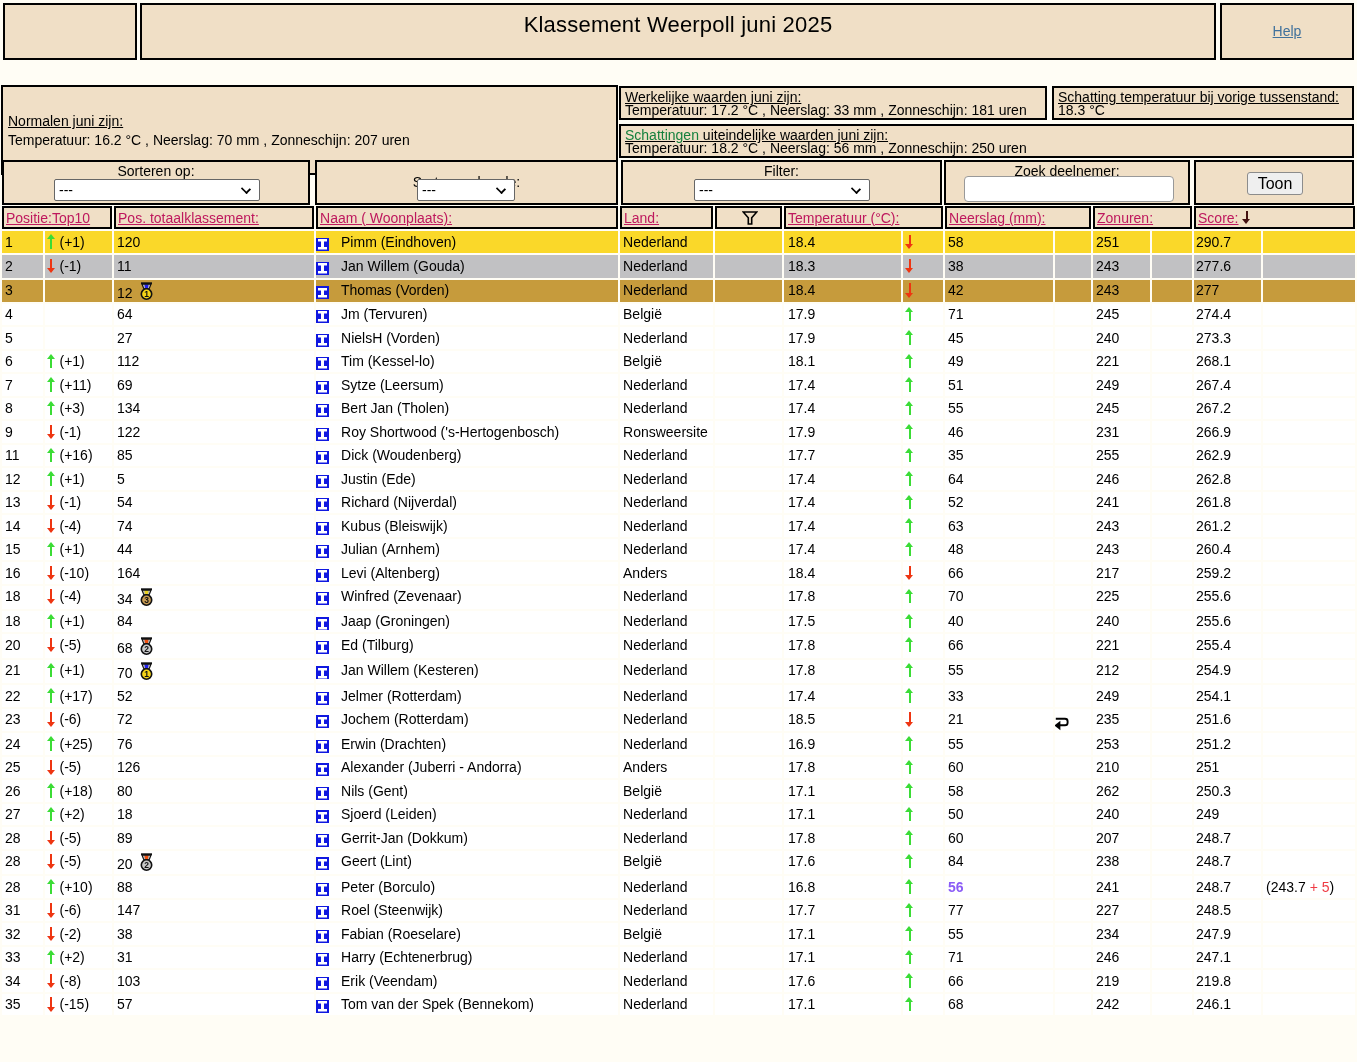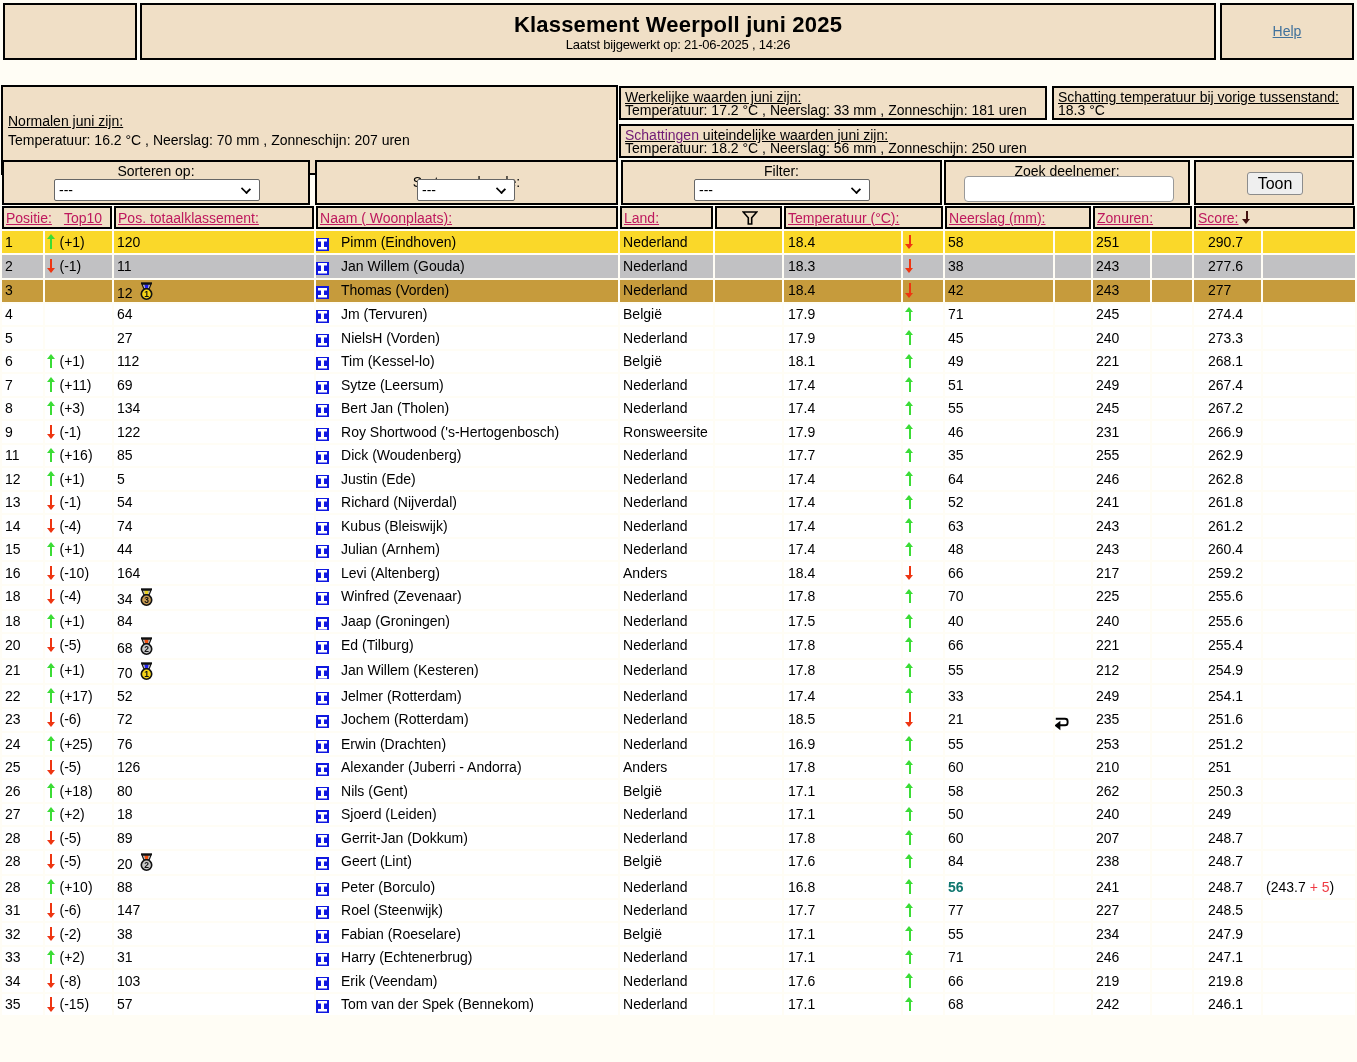--- a/index.html
+++ b/index.html
@@ -24,52 +24,51 @@
 tr.rg td,tr.rs td{height:22.3px}
 tr.rb td{height:21.8px}
 tr.rs td{background:#C1C1C3}
 tr.rb td{background:#C69B3C}
 td.c1{padding-left:3px}
 td.c4{padding-left:0px}
 td.c2{padding-left:2px}
 td.c7{padding-left:4px}
 td.c8{padding-left:2px}
 td.c10{padding-left:1px}
-td.c13{padding-left:14px}
+td.c13{padding-left:2px}
 .ar{display:inline-block;position:relative;width:9px;height:15px;vertical-align:-2.5px}
 .au:before{content:"";position:absolute;left:0;top:0;border-left:4.5px solid transparent;
  border-right:4.5px solid transparent;border-bottom:5.5px solid #3BDC35}
 .au:after{content:"";position:absolute;left:3.5px;top:4px;width:2px;height:10.5px;background:#3BDC35}
 .ad:before{content:"";position:absolute;left:0;bottom:0;border-left:4.5px solid transparent;
  border-right:4.5px solid transparent;border-top:5.5px solid #EE3511}
 .ad:after{content:"";position:absolute;left:3.5px;bottom:4px;width:2px;height:10.5px;background:#EE3511}
 .as:before{content:"";position:absolute;left:0;bottom:1px;border-left:4.5px solid transparent;
  border-right:4.5px solid transparent;border-top:5.5px solid #441111}
 .as:after{content:"";position:absolute;left:3.5px;bottom:5px;width:2px;height:9px;background:#441111}
 .c2 .ar{margin-right:4px}
 .ic{display:inline-block;width:13px;height:13px;margin-right:12px;vertical-align:-4px;background:
  linear-gradient(#fff,#fff) 1.8px 1.3px/9.4px 2.5px no-repeat,
  linear-gradient(#fff,#fff) 1.8px 9.2px/9.4px 2.5px no-repeat,
  linear-gradient(#fff,#fff) 4.8px 2px/3.4px 9px no-repeat,#1018E0}
 .md{vertical-align:-2.5px;margin-left:7px}
 .rt{vertical-align:-7px;margin-left:-3px}
-.gr{color:#0f766e}
+.gr{color:#8b5cf6}
 .rd{color:#EF3B44}
 b.gr{font-weight:bold}
 </style></head><body>
 <div class="b" style="left:3px;top:3px;width:134px;height:57px"></div>
 <div class="b" style="left:140px;top:3px;width:1076px;height:57px;text-align:center">
- <div style="font-size:22px;font-weight:bold;padding-top:8px;line-height:24px;letter-spacing:.2px">Klassement Weerpoll juni 2025</div>
- <div style="font-size:13px;line-height:15px;letter-spacing:-.2px">Laatst bijgewerkt op: 21-06-2025 , 14:26</div>
+ <div style="font-size:22px;font-weight:normal;padding-top:8px;line-height:24px;letter-spacing:.2px">Klassement Weerpoll juni 2025</div>
   </div>
 <div class="b" style="left:1220px;top:3px;width:134px;height:57px;text-align:center;font-size:14px;line-height:53px"><a class="help" href="#h">Help</a></div>
 <div class="b" style="left:1px;top:85px;width:617px;height:90px;font-size:14px;line-height:19px;padding:25px 0 0 5px"><u>Normalen juni zijn:</u><br>Temperatuur: 16.2 °C , Neerslag: 70 mm , Zonneschijn: 207 uren</div>
 <div class="b" style="left:619px;top:86px;width:428px;height:34px;font-size:14px;line-height:13.4px;padding:3px 0 0 4px"><u>Werkelijke waarden juni zijn:</u><br>Temperatuur: 17.2 °C , Neerslag: 33 mm , Zonneschijn: 181 uren</div>
 <div class="b" style="left:1052px;top:86px;width:302px;height:34px;font-size:14px;line-height:13.4px;padding:3px 0 0 4px"><u>Schatting temperatuur bij vorige tussenstand:</u><br>18.3 °C</div>
-<div class="b" style="left:619px;top:124px;width:735px;height:34px;font-size:14px;line-height:13.4px;padding:3px 0 0 4px"><u><span style="color:#701a75">Schattingen</span> uiteindelijke waarden juni zijn:</u><br>Temperatuur: 18.2 °C , Neerslag: 56 mm , Zonneschijn: 250 uren</div>
+<div class="b" style="left:619px;top:124px;width:735px;height:34px;font-size:14px;line-height:13.4px;padding:3px 0 0 4px"><u><span style="color:#15803d">Schattingen</span> uiteindelijke waarden juni zijn:</u><br>Temperatuur: 18.2 °C , Neerslag: 56 mm , Zonneschijn: 250 uren</div>
 <div class="b" style="left:2px;top:160px;width:308px;height:45px;font-size:14px;text-align:center;padding-top:1px">Sorteren op:</div>
 <div class="b" style="left:315px;top:160px;width:303px;height:45px;font-size:14px;text-align:center;padding-top:12px">Sorteer volgorde:</div>
 <div class="b" style="left:621px;top:160px;width:321px;height:45px;font-size:14px;text-align:center;padding-top:1px">Filter:</div>
 <div class="b" style="left:944px;top:160px;width:246px;height:45px;font-size:14px;text-align:center;padding-top:1px">Zoek deelnemer:</div>
 <div class="b" style="left:1194px;top:160px;width:160px;height:45px"></div>
 <div class="sel" style="left:54px;top:179px;width:206px">---<span class="ch"></span></div>
 <div class="sel" style="left:417px;top:179px;width:98px">---<span class="ch"></span></div>
 <div class="sel" style="left:694px;top:179px;width:176px">---<span class="ch"></span></div>
 <div class="inp" style="left:964px;top:176px;width:210px;height:26px"></div>
 <div class="btn" style="left:1247px;top:172px;width:56px;height:23px">Toon</div>
@@ -85,21 +84,21 @@
       <col style="width:40px">
       <col style="width:108px">
       <col style="width:36px">
       <col style="width:57px">
       <col style="width:40px">
       <col style="width:67px">
       <col style="width:92px">
     </colgroup>
     <tbody>
       <tr>
-        <th colspan="2"><a href="#a">Positie:</a><a href="#a" style="margin-left:12px">Top10</a></th>
+        <th colspan="2"><a href="#a">Positie:</a><a href="#a" style="margin-left:0">Top10</a></th>
         <th><a href="#a">Pos. totaalklassement:</a></th>
         <th><a href="#a">Naam ( Woonplaats):</a></th>
         <th><a href="#a">Land:</a></th>
         <th class="ctr"><svg width="16" height="14" viewBox="0 0 16 14" style="vertical-align:-2px">
             <path d="M1.2 1h13.6l-5.1 5.8v6.2h-3.4v-6.2z" fill="none" stroke="#000" stroke-width="1.6"></path>
           </svg></th>
         <th colspan="2"><a href="#a">Temperatuur (°C):</a></th>
         <th colspan="2"><a href="#a">Neerslag (mm):</a></th>
         <th colspan="2"><a href="#a">Zonuren:</a></th>
         <th colspan="2"><a href="#a">Score:</a> <span class="ar as"></span></th>

